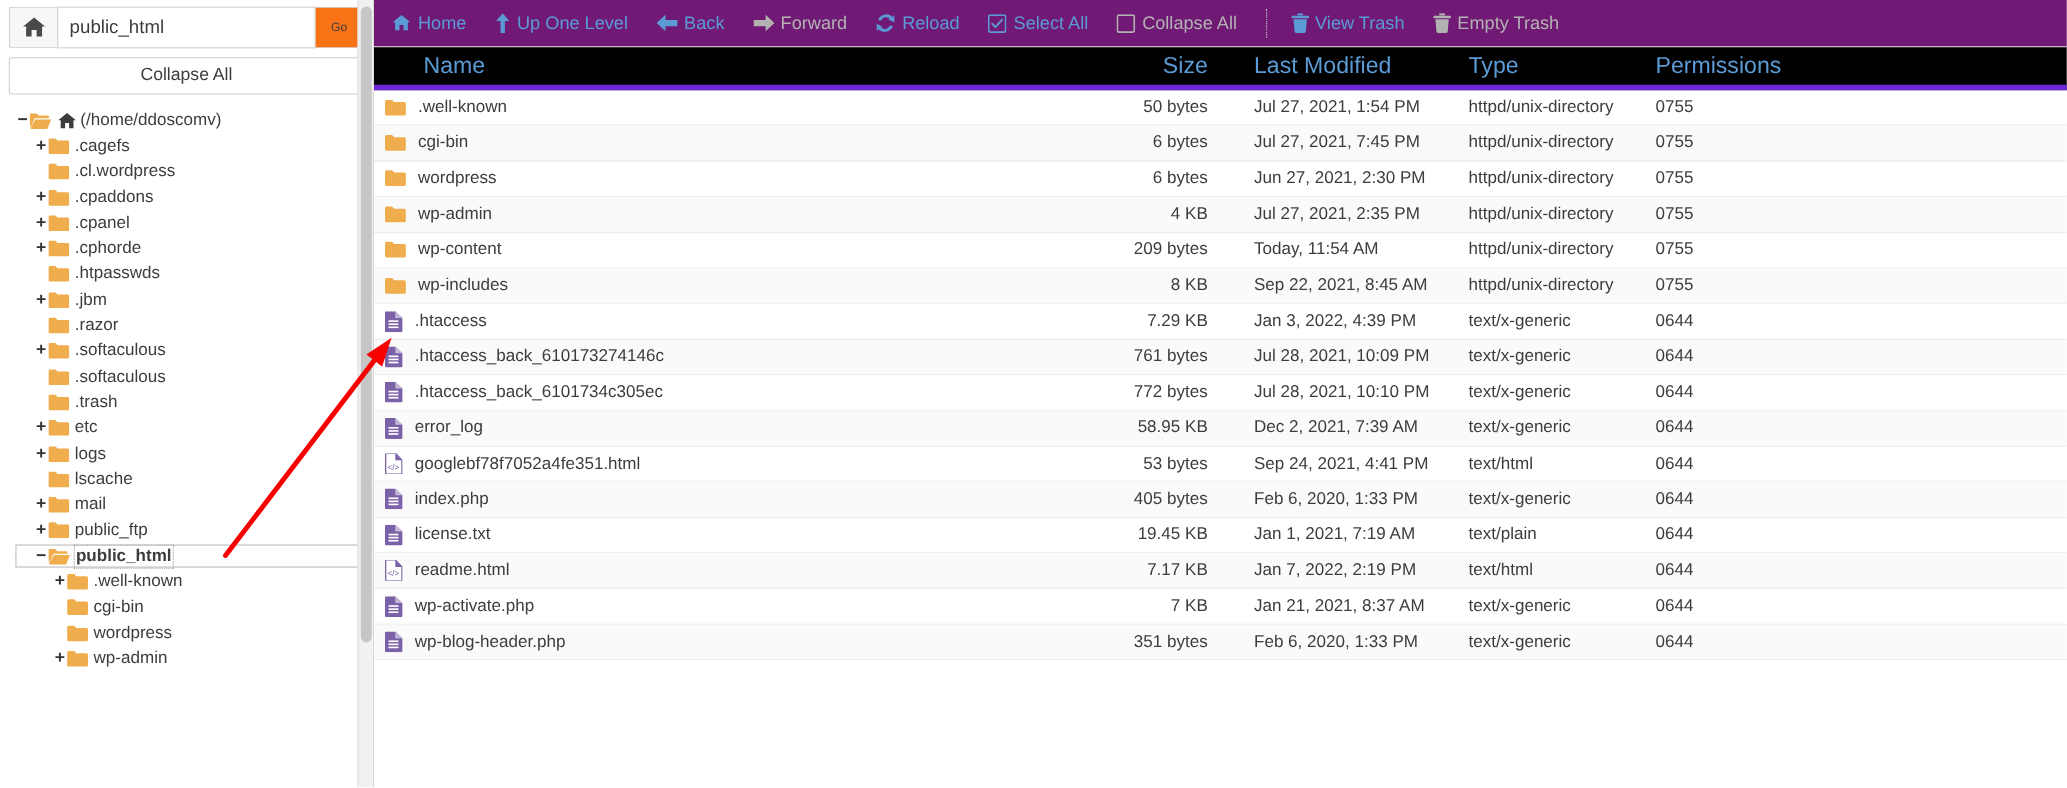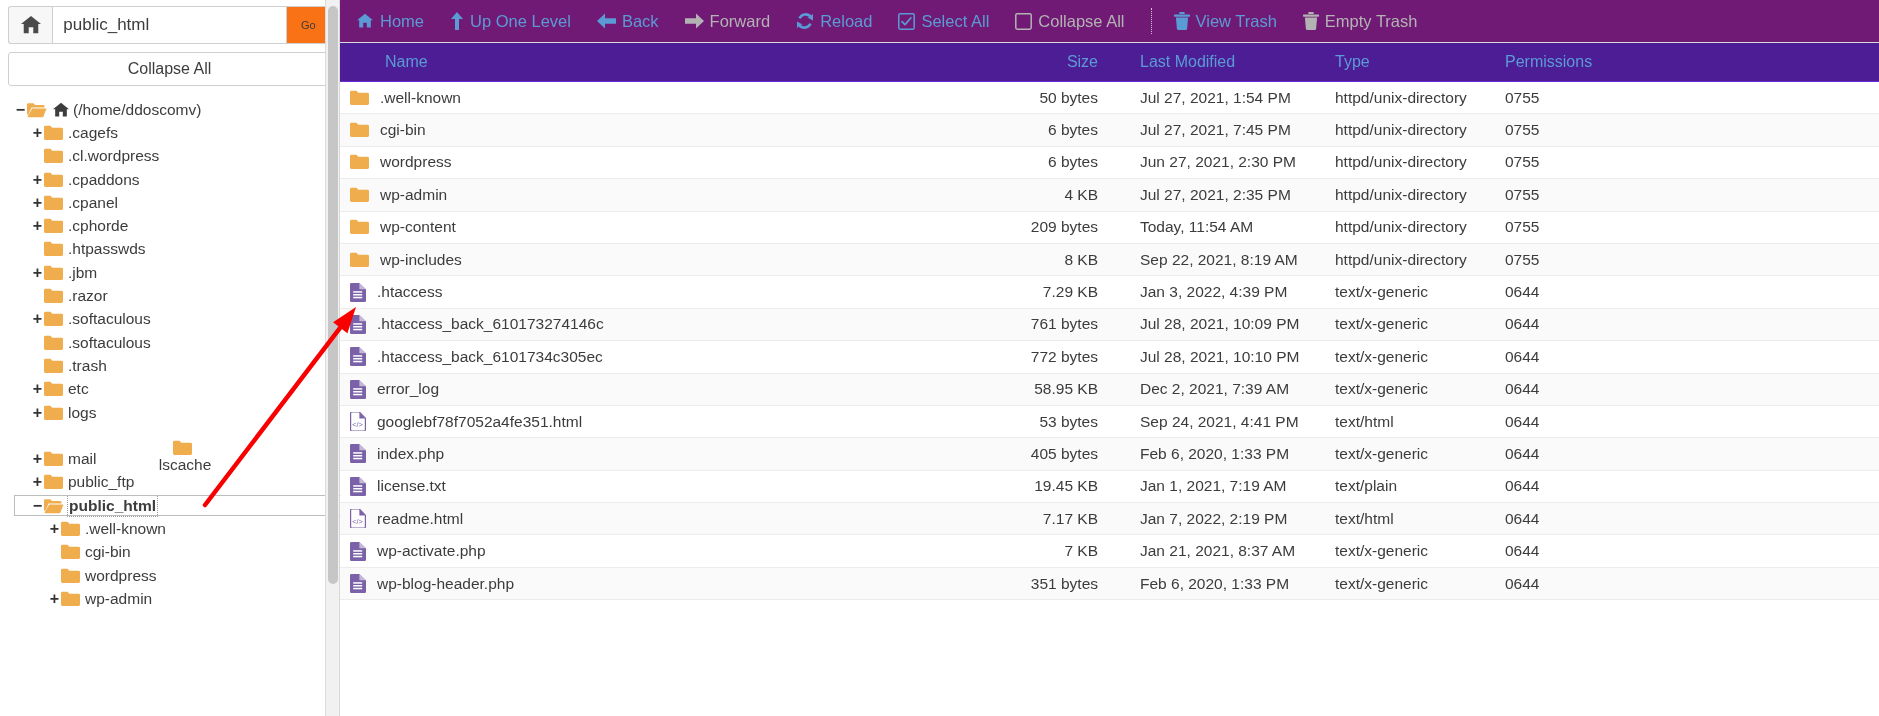--- a/index.html
+++ b/index.html
@@ -136,24 +136,24 @@
   }
   .tb-item.disabled { color: #b3b3b3; cursor: default; }
   .tb-sep {
     width: 1px; height: 26px; border-left: 1px dotted #c9c9c9;
     margin: 0 22px 0 0;
   }
   .tb-ico { display: inline-flex; align-items: center; }
 
   .grid-head {
     height: 39px; flex: 0 0 39px;
-    background: #4c1d95;
-    border-bottom: 1px solid #6d28d9;
+    background: #000000;
+    border-bottom: 5px solid #6d28d9;
     display: flex; align-items: center;
-    font-size: 16px; color: #5b9bd5;
+    font-size: 21px; color: #5b9bd5;
   }
   .grid-body { flex: 1 1 auto; overflow: hidden; }
   .row {
     height: 32.4px;
     display: flex; align-items: center;
     border-bottom: 1px solid #ececec;
     font-size: 15.5px; color: #3c3c3c;
     cursor: default;
   }
   .row.alt { background: #fafafa; }
@@ -319,21 +319,21 @@
         </div>
         <div class="tnode" style="padding-left: 17px;">
           <span class="tgl">+</span>
           <span class="fi">
             <svg aria-hidden="true" width="19" height="16" viewBox="0 0 19 16">
               <path d="M0 2.2a1.4 1.4 0 0 1 1.4-1.4h5.1l1.8 2h9.3A1.4 1.4 0 0 1 19 4.2v9.4a1.4 1.4 0 0 1-1.4 1.4H1.4A1.4 1.4 0 0 1 0 13.6Z" fill="#f0ad4e"></path>
             </svg>
           </span>
           <span class="tlabel">logs</span>
         </div>
-        <div class="tnode" style="padding-left: 17px; flex-direction: column;">
+        <div class="tnode" style="padding-left: 17px;">
           <span class="tgl empty">+</span>
           <span class="fi">
             <svg aria-hidden="true" width="19" height="16" viewBox="0 0 19 16">
               <path d="M0 2.2a1.4 1.4 0 0 1 1.4-1.4h5.1l1.8 2h9.3A1.4 1.4 0 0 1 19 4.2v9.4a1.4 1.4 0 0 1-1.4 1.4H1.4A1.4 1.4 0 0 1 0 13.6Z" fill="#f0ad4e"></path>
             </svg>
           </span>
           <span class="tlabel">lscache</span>
         </div>
         <div class="tnode" style="padding-left: 17px;">
           <span class="tgl">+</span>
@@ -573,21 +573,21 @@
         <div class="row alt">
           <div class="c-name">
             <span style="display: inline-flex;">
               <svg aria-hidden="true" width="19" height="16" viewBox="0 0 19 16">
                 <path d="M0 2.2a1.4 1.4 0 0 1 1.4-1.4h5.1l1.8 2h9.3A1.4 1.4 0 0 1 19 4.2v9.4a1.4 1.4 0 0 1-1.4 1.4H1.4A1.4 1.4 0 0 1 0 13.6Z" fill="#f0ad4e"></path>
               </svg>
             </span>
             <span class="nm">wp-includes</span>
           </div>
           <div class="c-size">8 KB</div>
-          <div class="c-mod">Sep 22, 2021, 8:19 AM</div>
+          <div class="c-mod">Sep 22, 2021, 8:45 AM</div>
           <div class="c-type">httpd/unix-directory</div>
           <div class="c-perm">0755</div>
         </div>
         <div class="row">
           <div class="c-name">
             <span style="display: inline-flex;">
               <svg aria-hidden="true" width="16" height="19" viewBox="0 0 16 19">
                 <path d="M0 1.2A1.2 1.2 0 0 1 1.2 0h8.2l6.6 6.2v11.6A1.2 1.2 0 0 1 14.8 19H1.2A1.2 1.2 0 0 1 0 17.8Z" fill="#7b62a8"></path>
                 <path d="M9.4 0 16 6.2h-6.6Z" fill="#ffffff" opacity="0.55"></path>
                 <rect x="3.2" y="8.2" width="9" height="1.5" fill="#ffffff"></rect>

